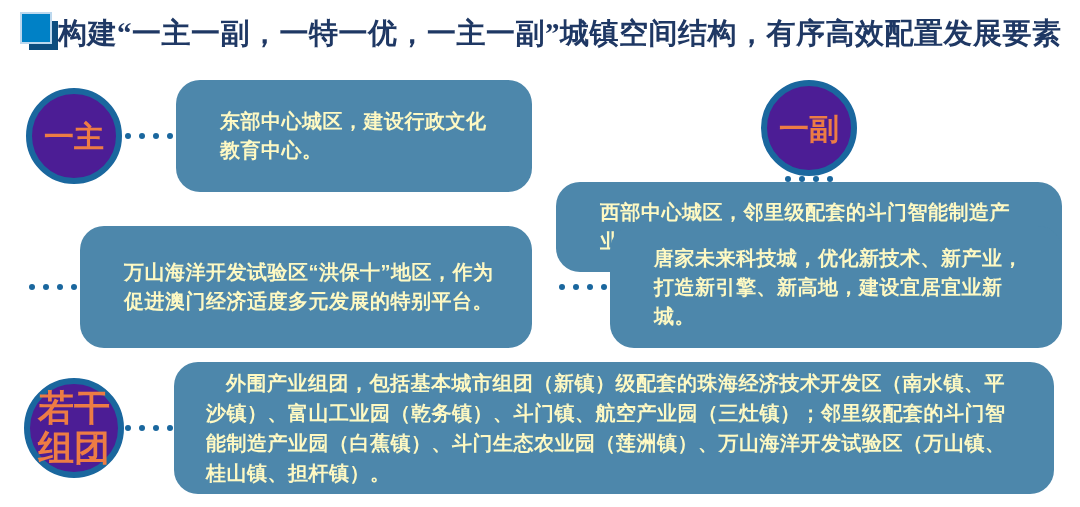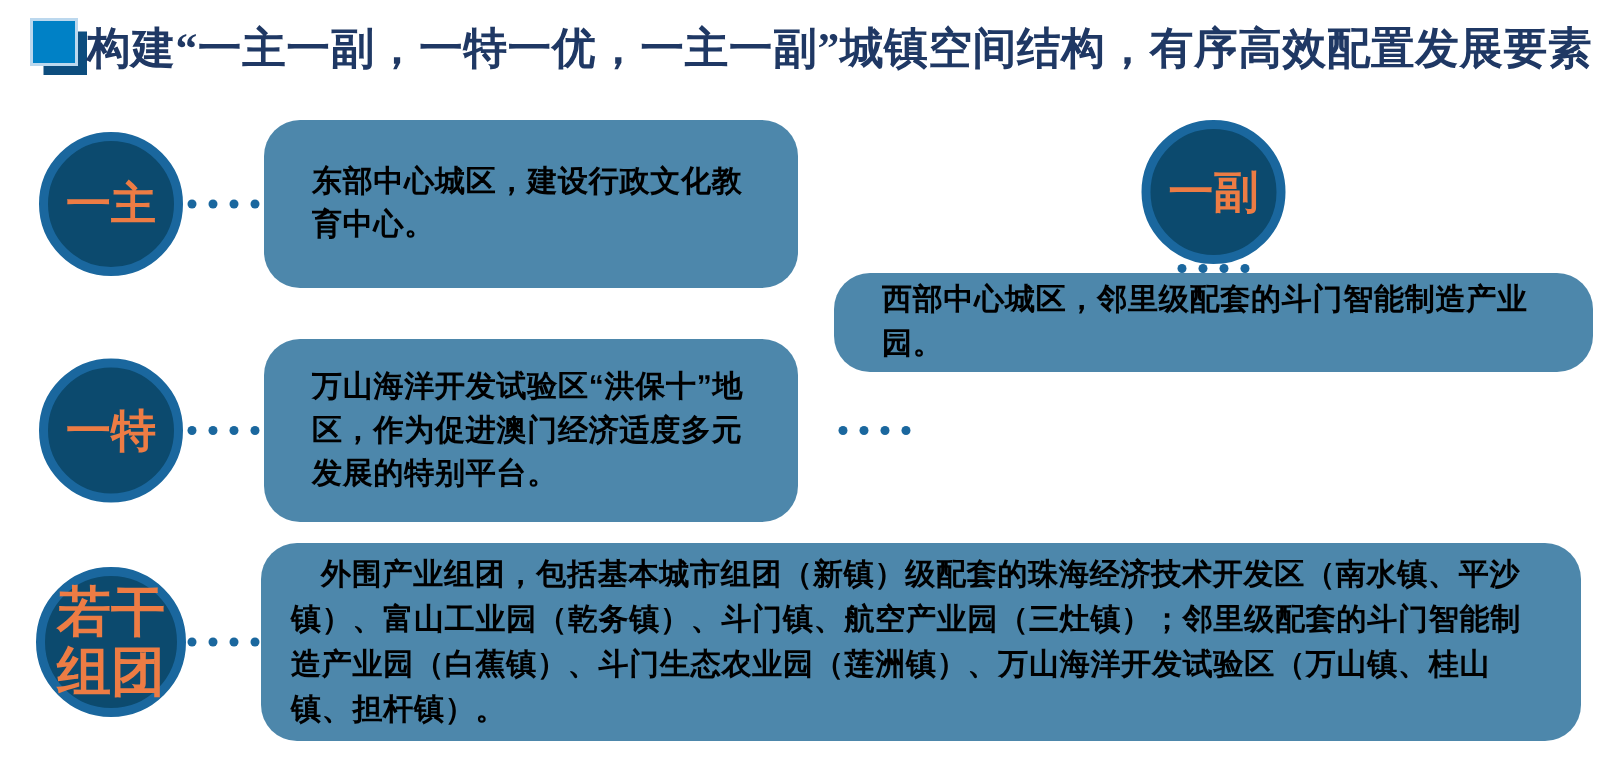--- a/index.html
+++ b/index.html
@@ -20,37 +20,37 @@
   }
   
   .item{position:absolute;display:flex;align-items:center;}
   .i0{left:26px;top:80px;width:506px;height:112px;}
   .i1{left:556px;top:80px;width:506px;height:112px;flex-direction:column;}
   .i2{left:26px;top:226px;width:506px;height:122px;}
   .i3{left:556px;top:226px;width:506px;height:122px;}
   .i4{left:24px;top:362px;width:1030px;height:132px;}
   .circle{
     flex:0 0 auto;width:84px;height:84px;border-radius:50%;
-    border:6px solid var(--circle-border,#1a679e);background:#0c4a6e;
+    border:6px solid var(--circle-border,#1a679e);background:#4c1d95;
     display:flex;align-items:center;justify-content:center;
     color:var(--accent-orange,#ed7c44);font-weight:bold;font-size:30px;
     text-align:center;line-height:1.1;
   }
   .i4 .circle{width:88px;height:88px;font-size:36px;}
   .circle .two-line{display:block;width:2.15em;word-break:break-all;}
   .dots{flex:0 0 auto;display:flex;justify-content:center;align-items:center;gap:8px;width:54px;}
   .i4 .dots{width:50px;}
   .dots i{display:block;width:6px;height:6px;border-radius:50%;background:var(--dot-blue,#1a679e);}
   .bubble{
     flex:1 1 auto;align-self:stretch;border-radius:24px;
     background:var(--box-blue,#4d87ab);
     display:flex;align-items:center;
   }
   .bubble p{
-    margin:4px;padding:0 16px 0 28px;color:#000000;font-weight:bold;
+    margin:16px;padding:0 16px 0 28px;color:#fef9c3;font-weight:bold;
     font-size:20px;line-height:29px;letter-spacing:0.5px;
   }
   .i4 .bubble p{padding:0 18px 0 16px;text-indent:1em;line-height:30px;}
 </style>
 </head>
 <body>
 
 <div class="slide">
 
   <header class="title-row">
@@ -85,41 +85,41 @@
         <i></i>
         <i></i>
         <i></i>
       </div>
     <div class="bubble">
       <p>西部中心城区，邻里级配套的斗门智能制造产业园。</p>
     </div>
   </section>
 
   <section class="item i2">
-    <div class="circle">
-      <span>一特</span>
-    </div>
     <div class="dots">
         <i></i>
         <i></i>
         <i></i>
         <i></i>
       </div>
     <div class="bubble">
       <p>万山海洋开发试验区“洪保十”地区，作为促进澳门经济适度多元发展的特别平台。</p>
     </div>
   </section>
 
   <section class="item i3">
     <div class="dots">
         <i></i>
         <i></i>
         <i></i>
         <i></i>
       </div>
+    <div class="bubble">
+      <p>唐家未来科技城，优化新技术、新产业，打造新引擎、新高地，建设宜居宜业新城。</p>
+    </div>
   </section>
 
   <section class="item i4">
     <div class="circle">
       <span class="two-line">若干组团</span>
     </div>
     <div class="dots">
         <i></i>
         <i></i>
         <i></i>

